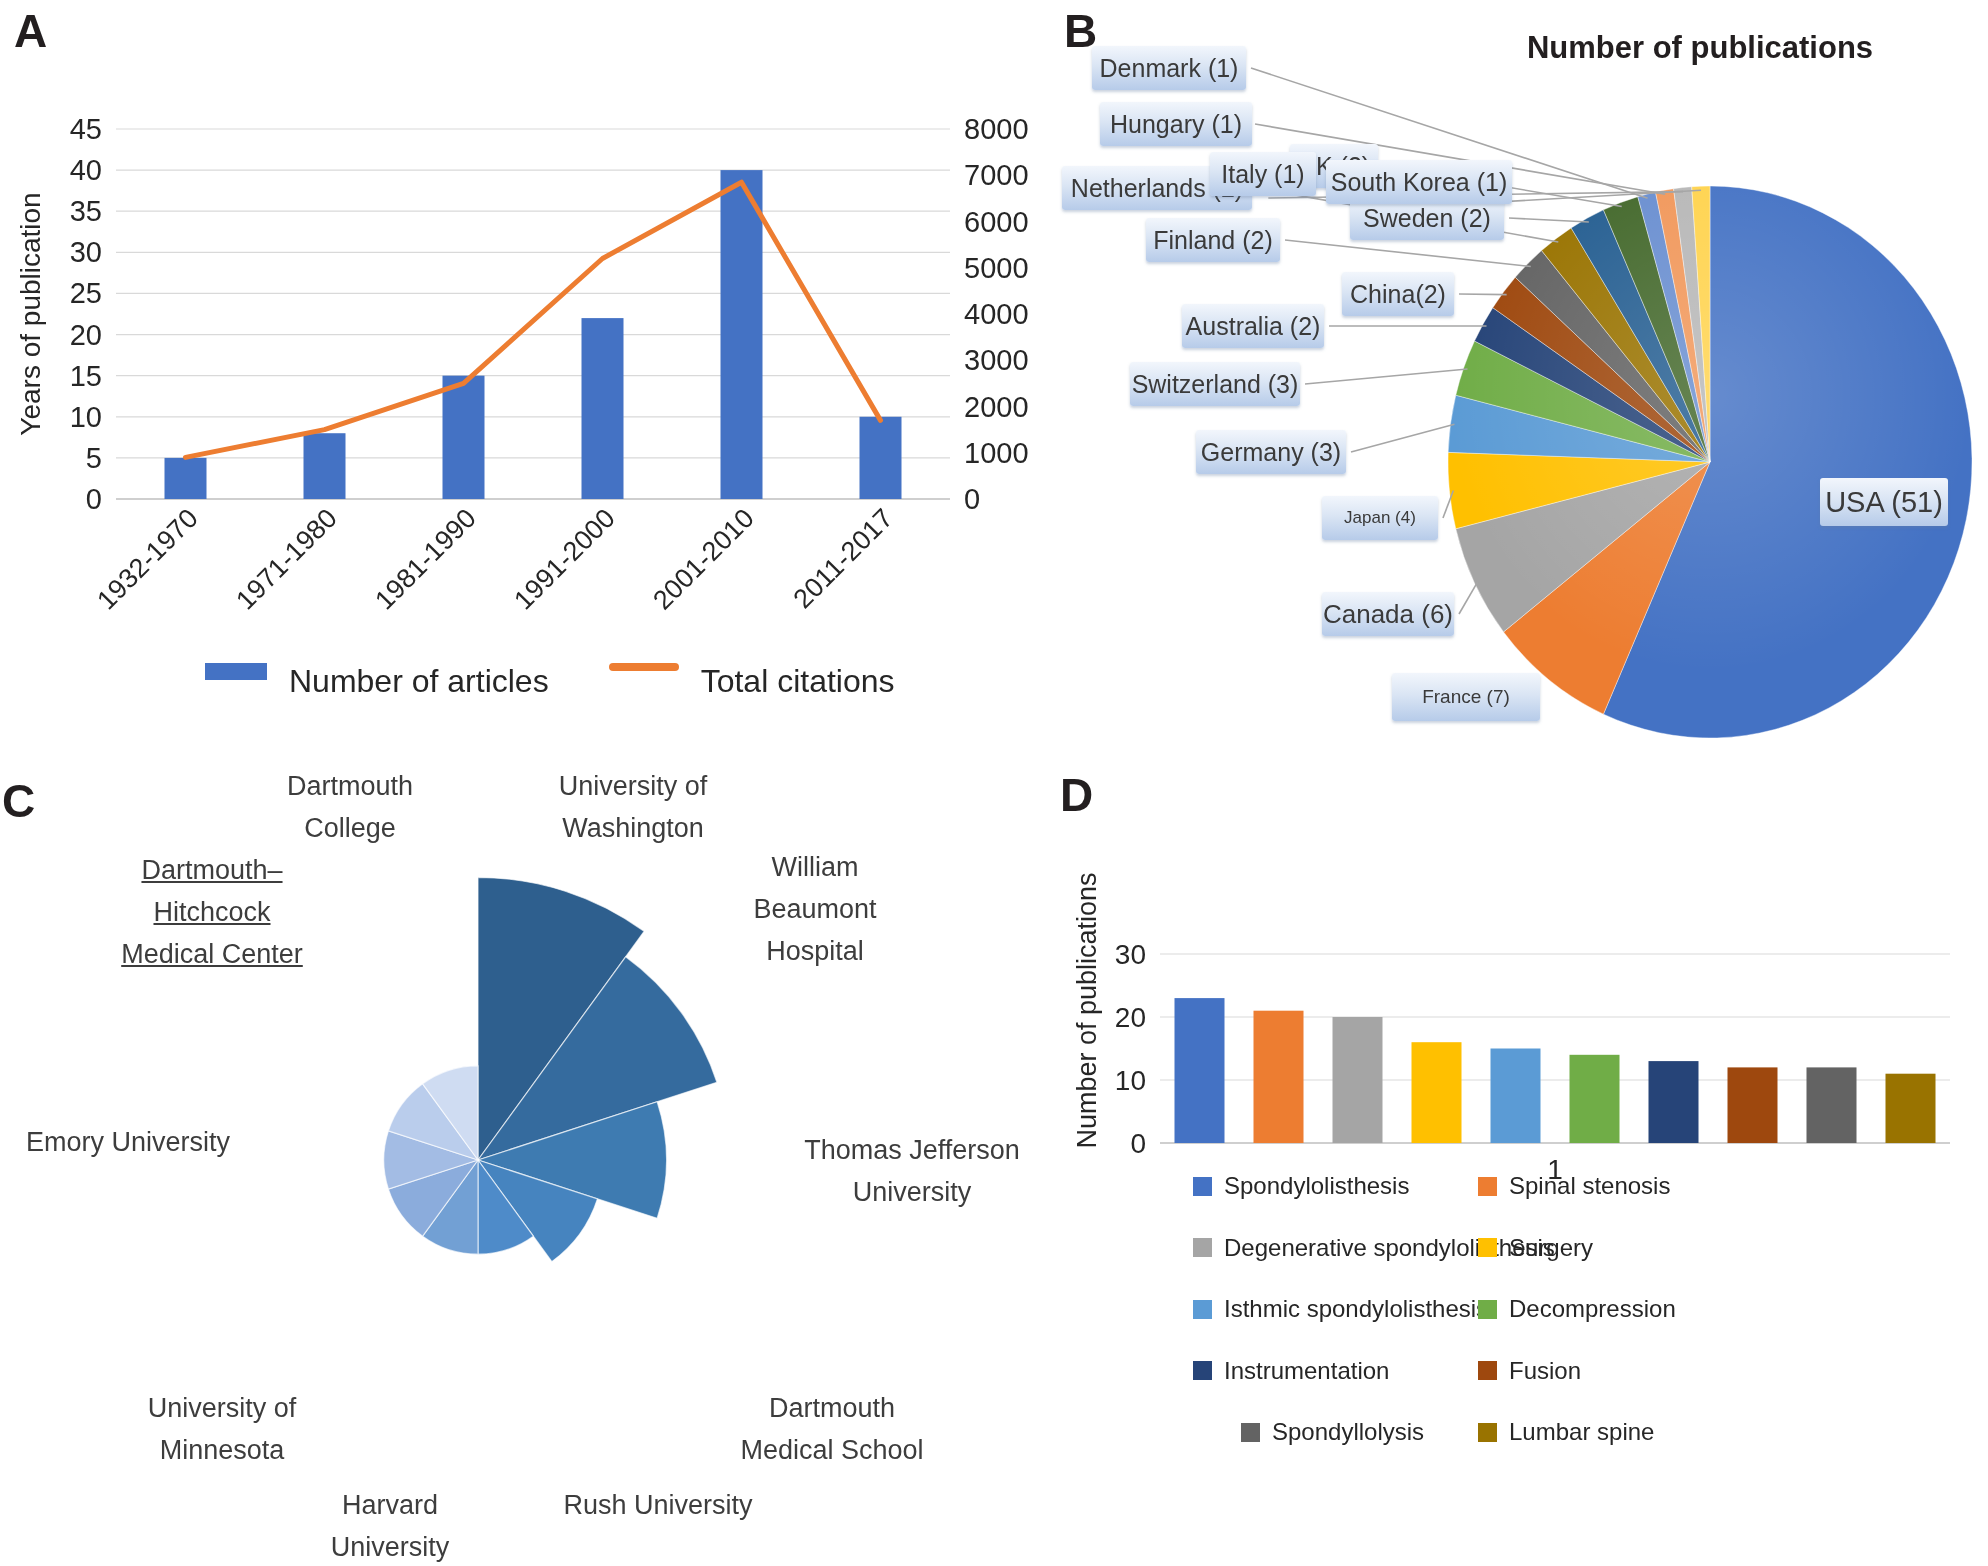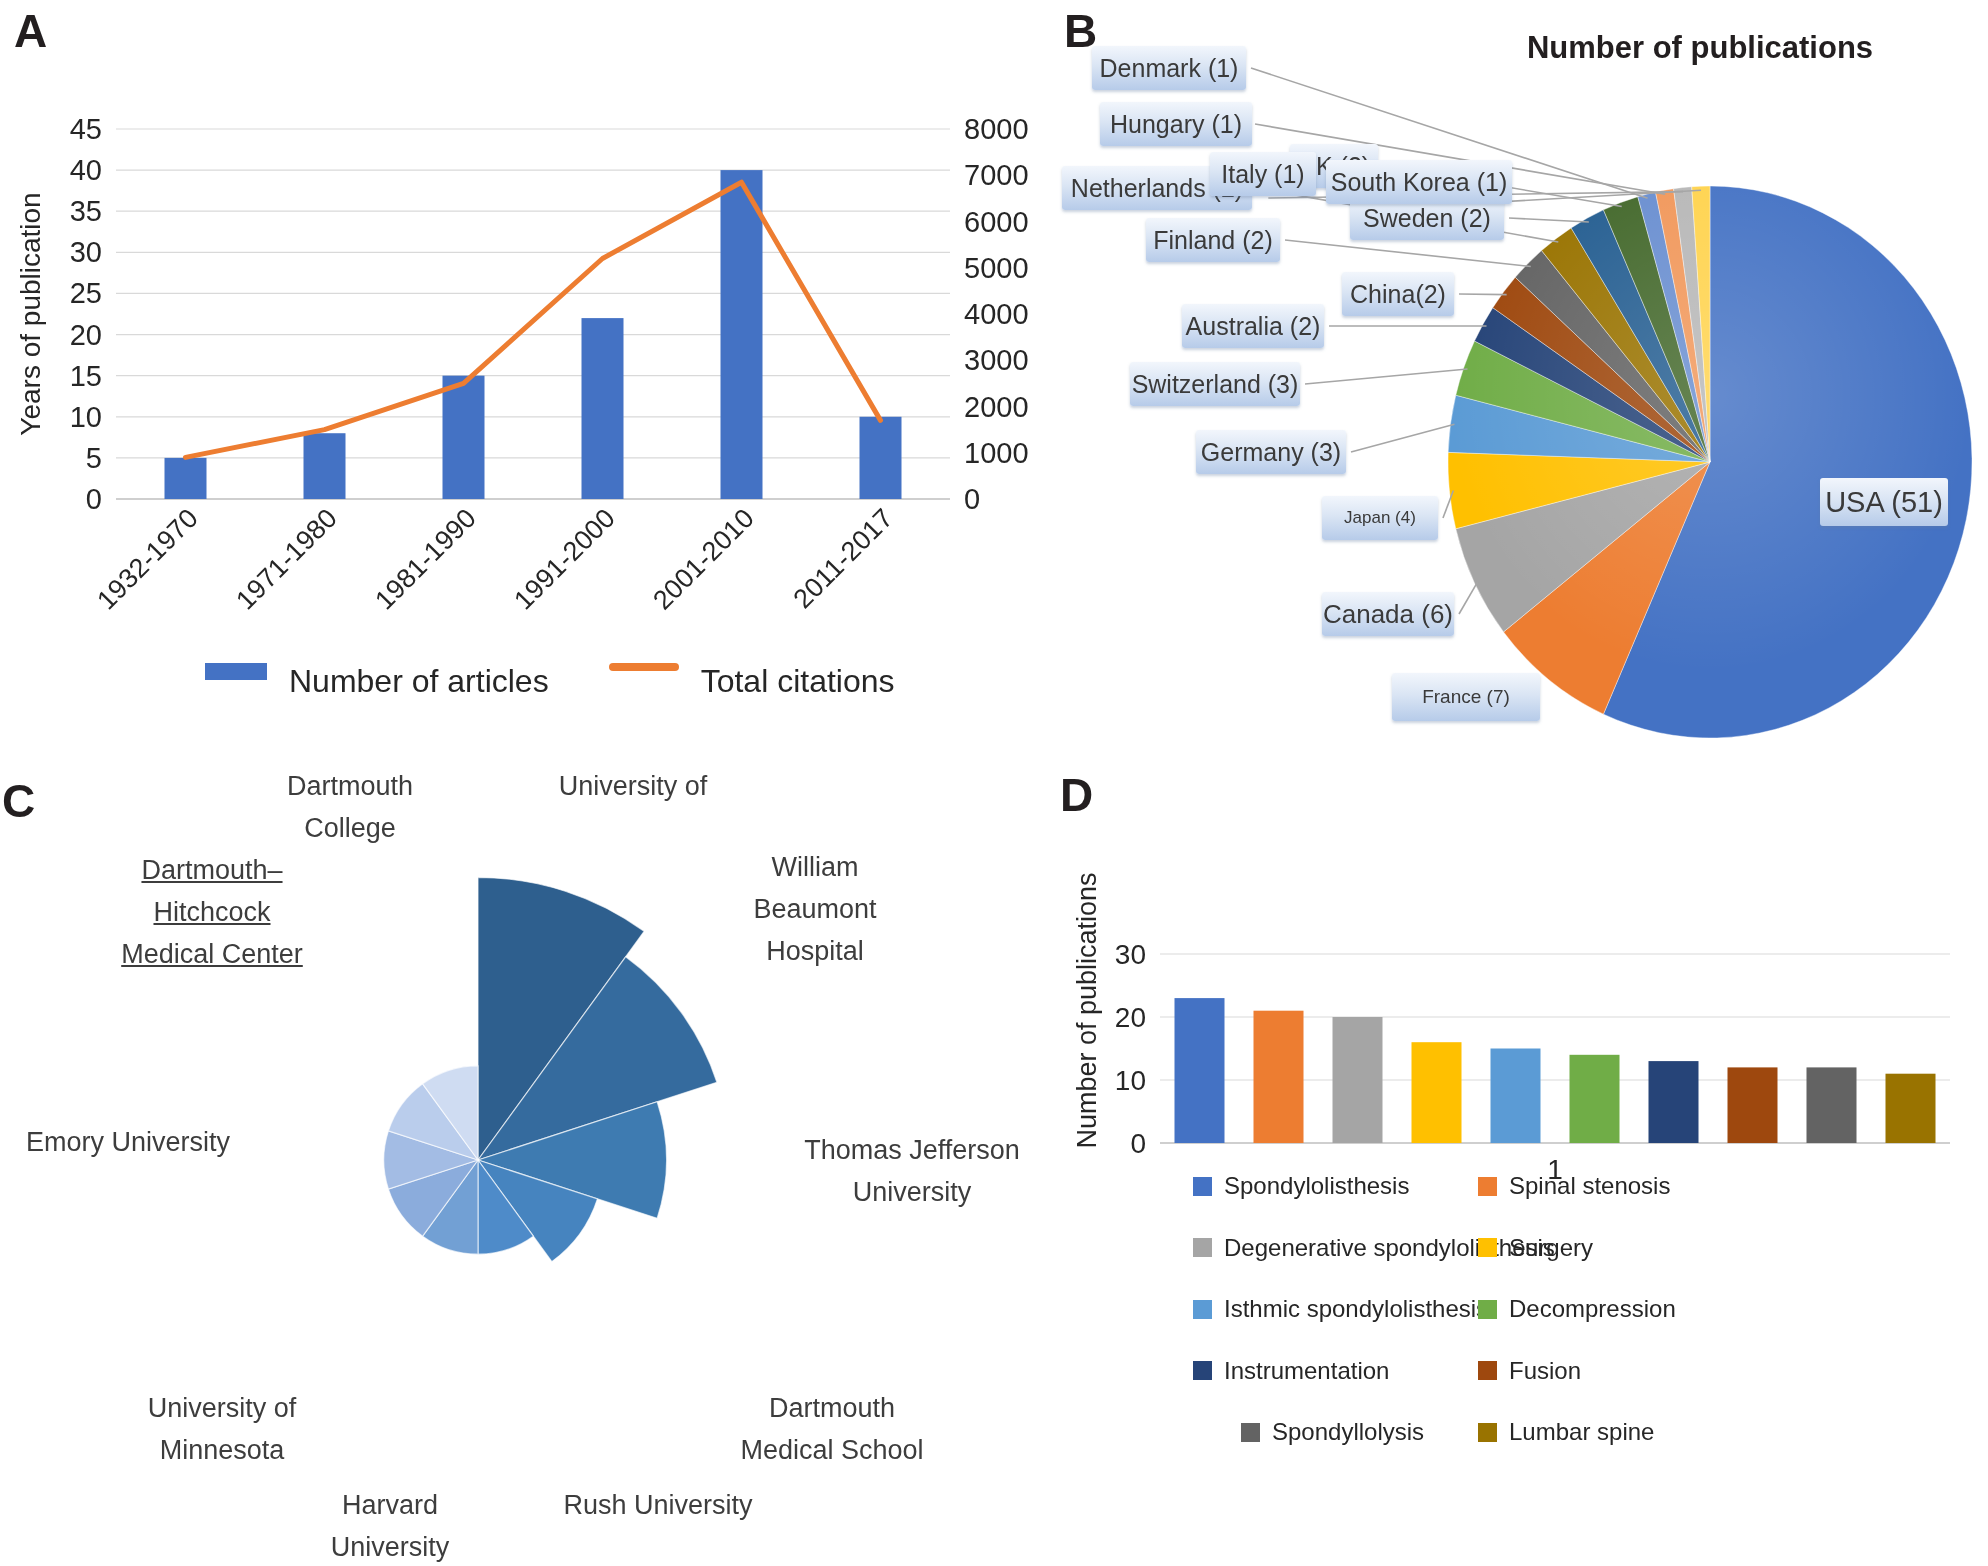--- a/index.html
+++ b/index.html
@@ -170,20 +170,21 @@
       <div class="b-label" style="left: 1350px; top: 196px; width: 154px; height: 44px; font-size: 25px;">Sweden (2)</div>
       <div class="b-label" style="left: 1290px; top: 144px; width: 88px; height: 44px; font-size: 25px;">UK (2)</div>
       <div class="b-label" style="left: 1092px; top: 46px; width: 154px; height: 44px; font-size: 25px;">Denmark (1)</div>
       <div class="b-label" style="left: 1100px; top: 102px; width: 152px; height: 44px; font-size: 25px;">Hungary (1)</div>
       <div class="b-label" style="left: 1210px; top: 152px; width: 106px; height: 44px; font-size: 25px;">Italy (1)</div>
       <div class="b-label" style="left: 1326px; top: 160px; width: 186px; height: 44px; font-size: 25px;">South Korea (1)</div>
     </div>
   <div id="c-labels">
       <div class="c-label" style="left: 433px; top: 765px;">
         <div>University of</div>
+        <div>Washington</div>
       </div>
       <div class="c-label" style="left: 615px; top: 846px;">
         <div>William</div>
         <div>Beaumont</div>
         <div>Hospital</div>
       </div>
       <div class="c-label" style="left: 712px; top: 1129px;">
         <div>Thomas Jefferson</div>
         <div>University</div>
       </div>

